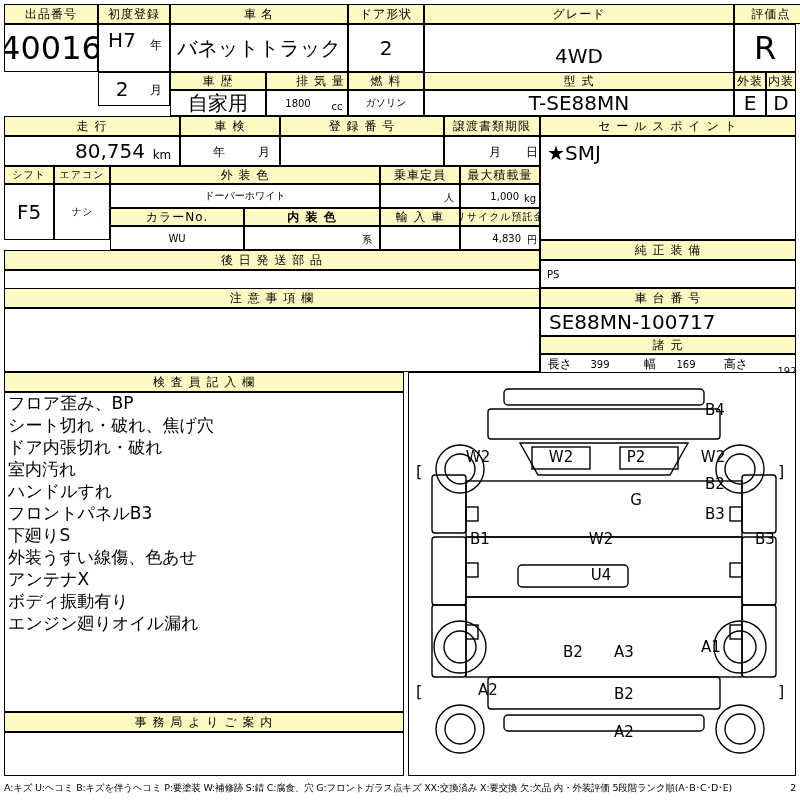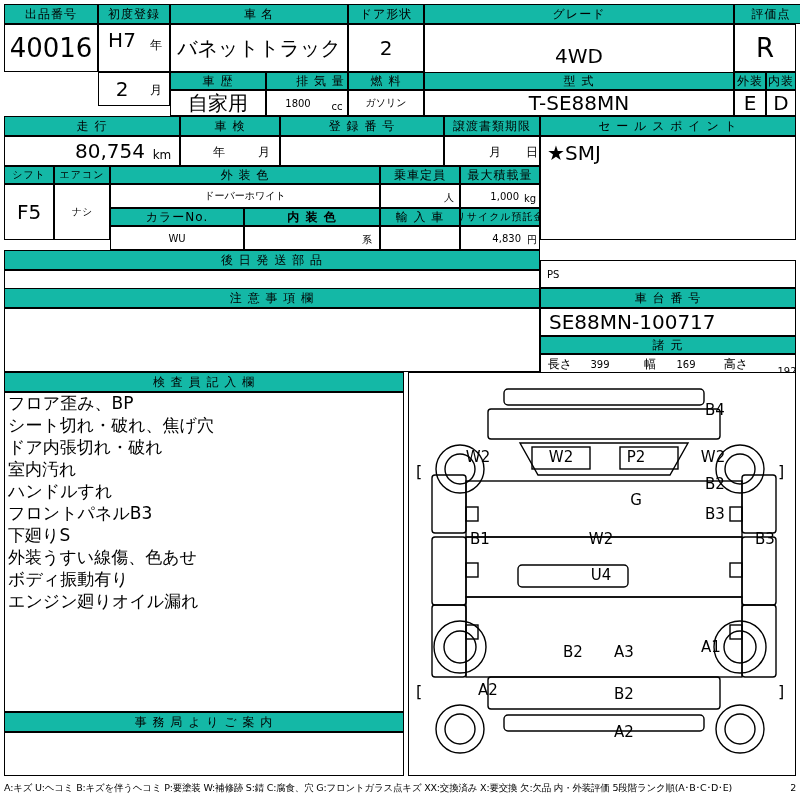--- a/index.html
+++ b/index.html
@@ -16,36 +16,36 @@
     color: #000;
     overflow: hidden;
   }
   .bx {
     position: absolute;
     border: 1px solid #000;
     background: #fff;
     overflow: hidden;
   }
   .hdr {
-    background: #14b8a6;
+    background: #fef9c3;
     display: flex;
     align-items: center;
     justify-content: center;
     font-size: 12px;
     letter-spacing: 1px;
     white-space: nowrap;
   }
   .val {
     display: flex;
     align-items: center;
     justify-content: center;
     white-space: nowrap;
   }
   .val.left { justify-content: flex-start; padding-left: 4px; }
-  .big { font-size: 26px; }
+  .big { font-size: 32px; }
   .med { font-size: 20px; }
   .sm { font-size: 10px; }
   .xs { font-size: 12px; }
   .tiny { font-size: 10px; }
 
   
   #notes {
     position: absolute;
     left: 8px; top: 392px;
     width: 390px;
@@ -178,20 +178,21 @@
 
   <div class="bx hdr" style="left:4px;  top:250px; width:536px;height:20px;">後 日 発 送 部 品</div>
   <div class="bx val left sm" style="left:4px;  top:270px; width:536px;height:20px;"></div>
 
   <div class="bx hdr" style="left:4px;  top:288px; width:536px;height:20px;">注 意 事 項 欄</div>
   <div class="bx val left sm" style="left:4px;  top:308px; width:536px;height:64px; align-items:flex-start; padding-top:4px;"></div>
 
   <div class="bx hdr" style="left:540px;top:116px; width:256px;height:20px;">セ ー ル ス ポ イ ン ト</div>
   <div class="bx val left med" style="left:540px;top:136px; width:256px;height:104px; align-items:flex-start; padding-top:4px; padding-left:6px;">★SMJ</div>
 
+  <div class="bx hdr" style="left:540px;top:240px; width:256px;height:20px;">純 正 装 備</div>
   <div class="bx val left sm" style="left:540px;top:260px; width:256px;height:28px; padding-left:6px;">PS</div>
 
   <div class="bx hdr" style="left:540px;top:288px; width:256px;height:20px;">車 台 番 号</div>
   <div class="bx val left med" style="left:540px;top:308px; width:256px;height:28px; padding-left:8px;">SE88MN-100717</div>
 
   <div class="bx hdr" style="left:540px;top:336px; width:256px;height:18px;">諸 元</div>
 
   <div class="bx" style="left:540px;top:354px; width:256px;height:20px;">
     <div class="val xs" style="position:absolute;left:2px;  top:1px; width:34px;height:16px;">長さ</div>
     <div class="val sm" style="position:absolute;left:36px; top:0px; width:46px;height:18px;">399</div>
@@ -205,20 +206,21 @@
   <div class="bx" style="left:4px;  top:392px; width:400px;height:320px;"></div>
   <div id="notes">
       <div>フロア歪み、BP</div>
       <div>シート切れ・破れ、焦げ穴</div>
       <div>ドア内張切れ・破れ</div>
       <div>室内汚れ</div>
       <div>ハンドルすれ</div>
       <div>フロントパネルB3</div>
       <div>下廻りS</div>
       <div>外装うすい線傷、色あせ</div>
+      <div>アンテナX</div>
       <div>ボディ振動有り</div>
       <div>エンジン廻りオイル漏れ</div>
     </div>
 
   <div class="bx hdr" style="left:4px;  top:712px; width:400px;height:20px;">事 務 局 よ り ご 案 内</div>
   <div class="bx val left sm" style="left:4px;  top:732px; width:400px;height:44px;"></div>
 
   <div class="bx" style="left:408px;top:372px; width:388px;height:404px;"></div>
   <div id="diagram">
     <svg width="384" height="399" viewBox="0 0 384 399" xmlns="http://www.w3.org/2000/svg">

